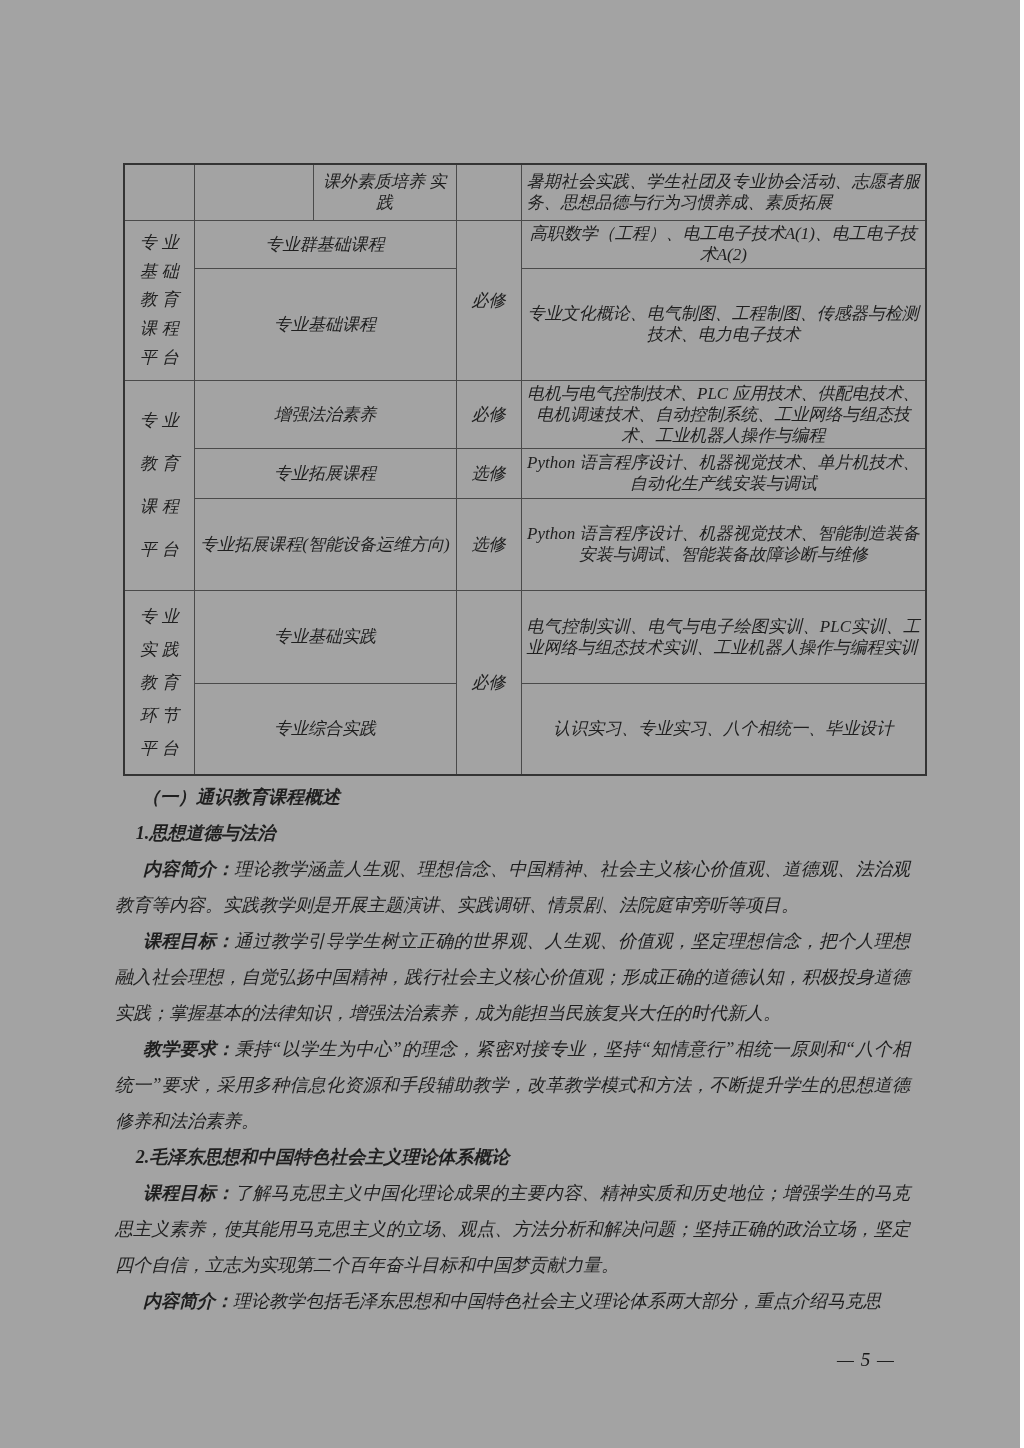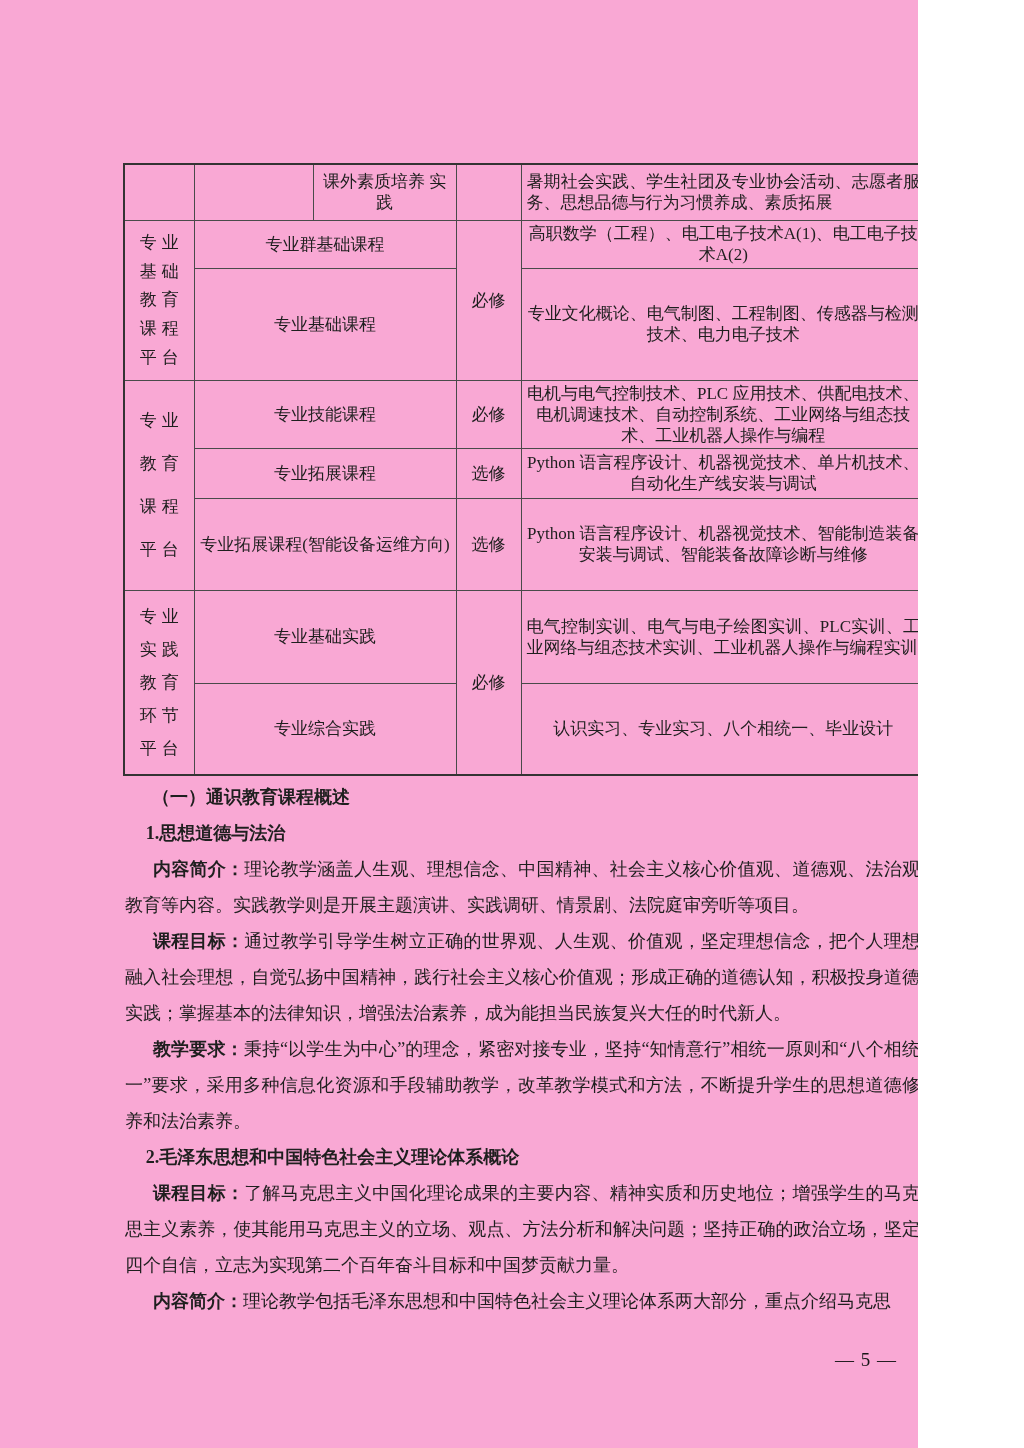--- a/index.html
+++ b/index.html
@@ -1,21 +1,21 @@
 <!DOCTYPE html>
 <html><head>
 <meta charset="utf-8">
 <style>
   html,body { margin:0; padding:0; }
   body {
     width:1024px; height:1448px; background:#ffffff;
     font-family:"Liberation Serif","DejaVu Serif",serif;
     color:#1f1f1f;
   }
-  .page { position:relative; width:918px; height:1448px; overflow:hidden; background:#f9a8d4; }
+  .page { position:relative; width:1020px; height:1448px; overflow:hidden; background:#a3a3a3;font-style:italic; }
 
   
   table.curriculum {
     position:absolute; left:123px; top:163px; width:802px;
     border-collapse:collapse; table-layout:fixed;
     font-size:17px; border:2px solid #343434;
   }
   table.curriculum td {
     border:1px solid #4a4a4a; vertical-align:middle;
     padding:2px 5px; line-height:21px; overflow:hidden;
@@ -26,21 +26,21 @@
   .tj { text-align:justify;margin-left:38px; }
   .platform-cell { padding:0;margin-left:28px; }
   .platform-stack {
     display:flex; flex-direction:column; justify-content:space-evenly; align-items:center;
   }
   .platform-stack div { letter-spacing:5px; margin-right:-5px; white-space:nowrap; }
   .h150 { height:152px; } .h192 { height:194px; } .h175 { height:177px; }
 
   
   .doc {
-    position:absolute; left:125px; top:779px; width:795px;
+    position:absolute; left:115px; top:779px; width:795px;
     font-size:18px; line-height:36px; text-align:justify;
   }
   .doc p { margin:0; text-indent:1.55em; }
   .h-section { font-weight:bold; text-indent:1.5em !important; }
   .h-sub { font-weight:bold; text-indent:1.15em !important; }
   .lead { font-weight:bold; }
 
   
   .pagenum {
     position:absolute; left:806px; top:1349px; width:120px;
@@ -91,21 +91,21 @@
 
     <tr style="height:60px">
       <td rowspan="3" class="platform-cell">
         <div class="platform-stack h192">
           <div>专业</div>
           <div>教育</div>
           <div>课程</div>
           <div>平台</div>
         </div>
       </td>
-      <td colspan="2" class="tc bb-light">专业技能课程</td>
+      <td colspan="2" class="tc bb-light">增强法治素养</td>
       <td class="tc bb-light">必修</td>
       <td class="tc bb-light">电机与电气控制技术、PLC 应用技术、供配电技术、电机调速技术、自动控制系统、工业网络与组态技术、工业机器人操作与编程</td>
     </tr>
     <tr style="height:50px">
       <td colspan="2" class="tc bt-light bb-light">专业拓展课程</td>
       <td class="tc bt-light bb-light">选修</td>
       <td class="tc bt-light bb-light">Python 语言程序设计、机器视觉技术、单片机技术、自动化生产线安装与调试</td>
     </tr>
     <tr style="height:92px">
       <td colspan="2" class="tc bt-light">专业拓展课程(智能设备运维方向)</td>

